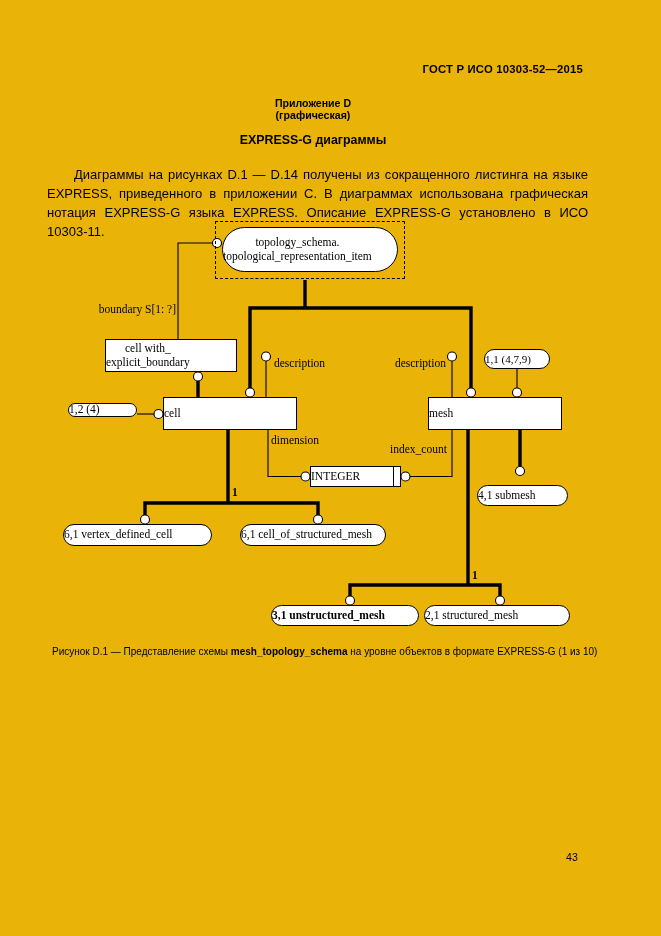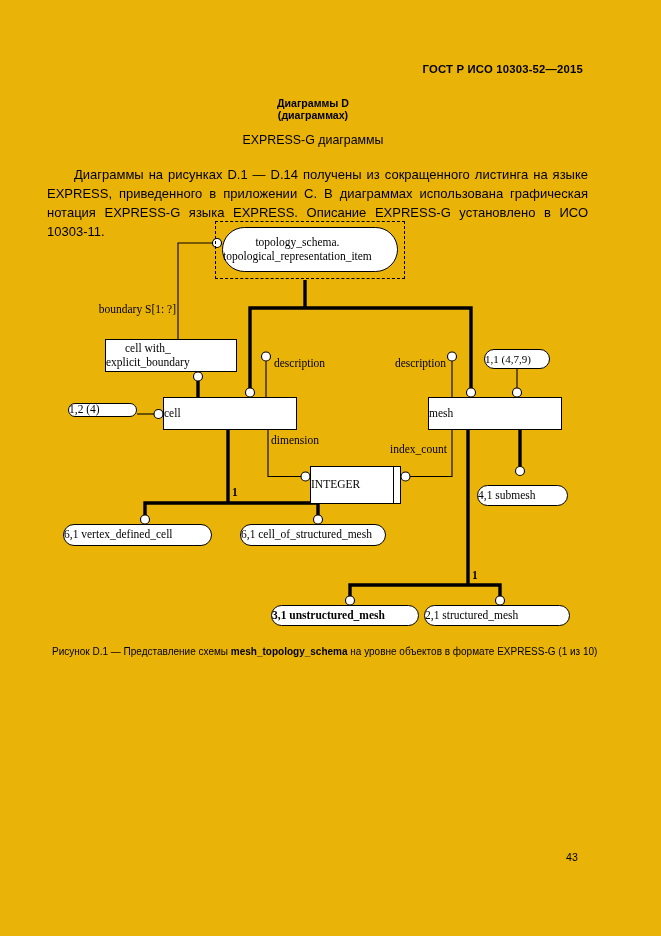--- a/index.html
+++ b/index.html
@@ -8,21 +8,21 @@
     background:#eab308; overflow:hidden;
     font-family:"Liberation Sans", sans-serif; color:#000;
   }
   .hdr {
     position:absolute; top:63px; right:78px;
     font-size:11.3px; font-weight:bold; letter-spacing:0.2px;
   }
   .centerblock { position:absolute; left:43px; width:540px; text-align:center; }
   .apx  { top:97px;  font-size:10.6px; font-weight:bold; line-height:12px; }
   .apx2 { top:109px; font-size:10.6px; font-weight:bold; line-height:12px; }
-  .sect { top:133px; font-size:12.4px; font-weight:normal; }
+  .sect { top:133px; font-size:12.4px; font-weight:bold; }
   .body-par {
     position:absolute; left:43px; top:161px; width:541px;
     font-size:13px; line-height:19px; text-align:justify; text-indent:27px;
     margin:4px;
   }
   .caption {
     position:absolute; left:52px; top:646px; margin:0;
     font-size:10px; white-space:nowrap;
   }
   .caption b { font-weight:bold; }
@@ -50,22 +50,22 @@
     border-left:1.2px solid #000;
   }
 </style>
 </head>
 <body>
 
 <div class="page">
 
   <div class="hdr">ГОСТ Р ИСО 10303-52—2015</div>
 
-  <div class="centerblock apx">Диаграммы D</div>
-  <div class="centerblock apx2">(диаграммах)</div>
+  <div class="centerblock apx">Приложение D</div>
+  <div class="centerblock apx2">(графическая)</div>
   <div class="centerblock sect">EXPRESS-G диаграммы</div>
 
   <p class="body-par">Диаграммы на рисунках D.1 — D.14 получены из сокращенного листинга на языке EXPRESS, приведенного в приложении С. В диаграммах использована графическая нотация EXPRESS-G языка EXPRESS. Описание EXPRESS-G установлено в ИСО 10303-11.</p>
 
   <svg class="dg-svg" width="661" height="936" viewBox="0 0 661 936">
 
     <g stroke="#000" fill="none">
       <path d="M305,280 L305,308" stroke-width="3.4"></path>
       <path d="M250,388 L250,308 L471,308 L471,388" stroke-width="3.4"></path>
       <circle cx="250" cy="392.5" r="4.5" fill="#fff" stroke-width="1.1"></circle>
@@ -141,21 +141,21 @@
     <div>
       <div>cell with_</div>
       <div>explicit_boundary</div>
     </div>
   </div>
 
   <div class="node" style="left:163px; top:397px; width:134px; height:33px;">cell</div>
 
   <div class="node" style="left:428px; top:397px; width:134px; height:33px;">mesh</div>
 
-  <div class="node" style="left:310px; top:466px; width:91px; height:38px; padding-right:8px;">
+  <div class="node" style="left:310px; top:466px; width:91px; height:21px; padding-right:8px;">
     <span>INTEGER</span>
     <div class="typebar"></div>
   </div>
 
   <div class="node oval" style="left:68px; top:403px; width:69px; height:14px;">1,2 (4)</div>
 
   <div class="node oval" style="left:484px; top:349px; width:66px; height:20px; font-size:11px;">1,1 (4,7,9)</div>
 
   <div class="node oval" style="left:477px; top:485px; width:91px; height:21px;">4,1 submesh</div>
 

